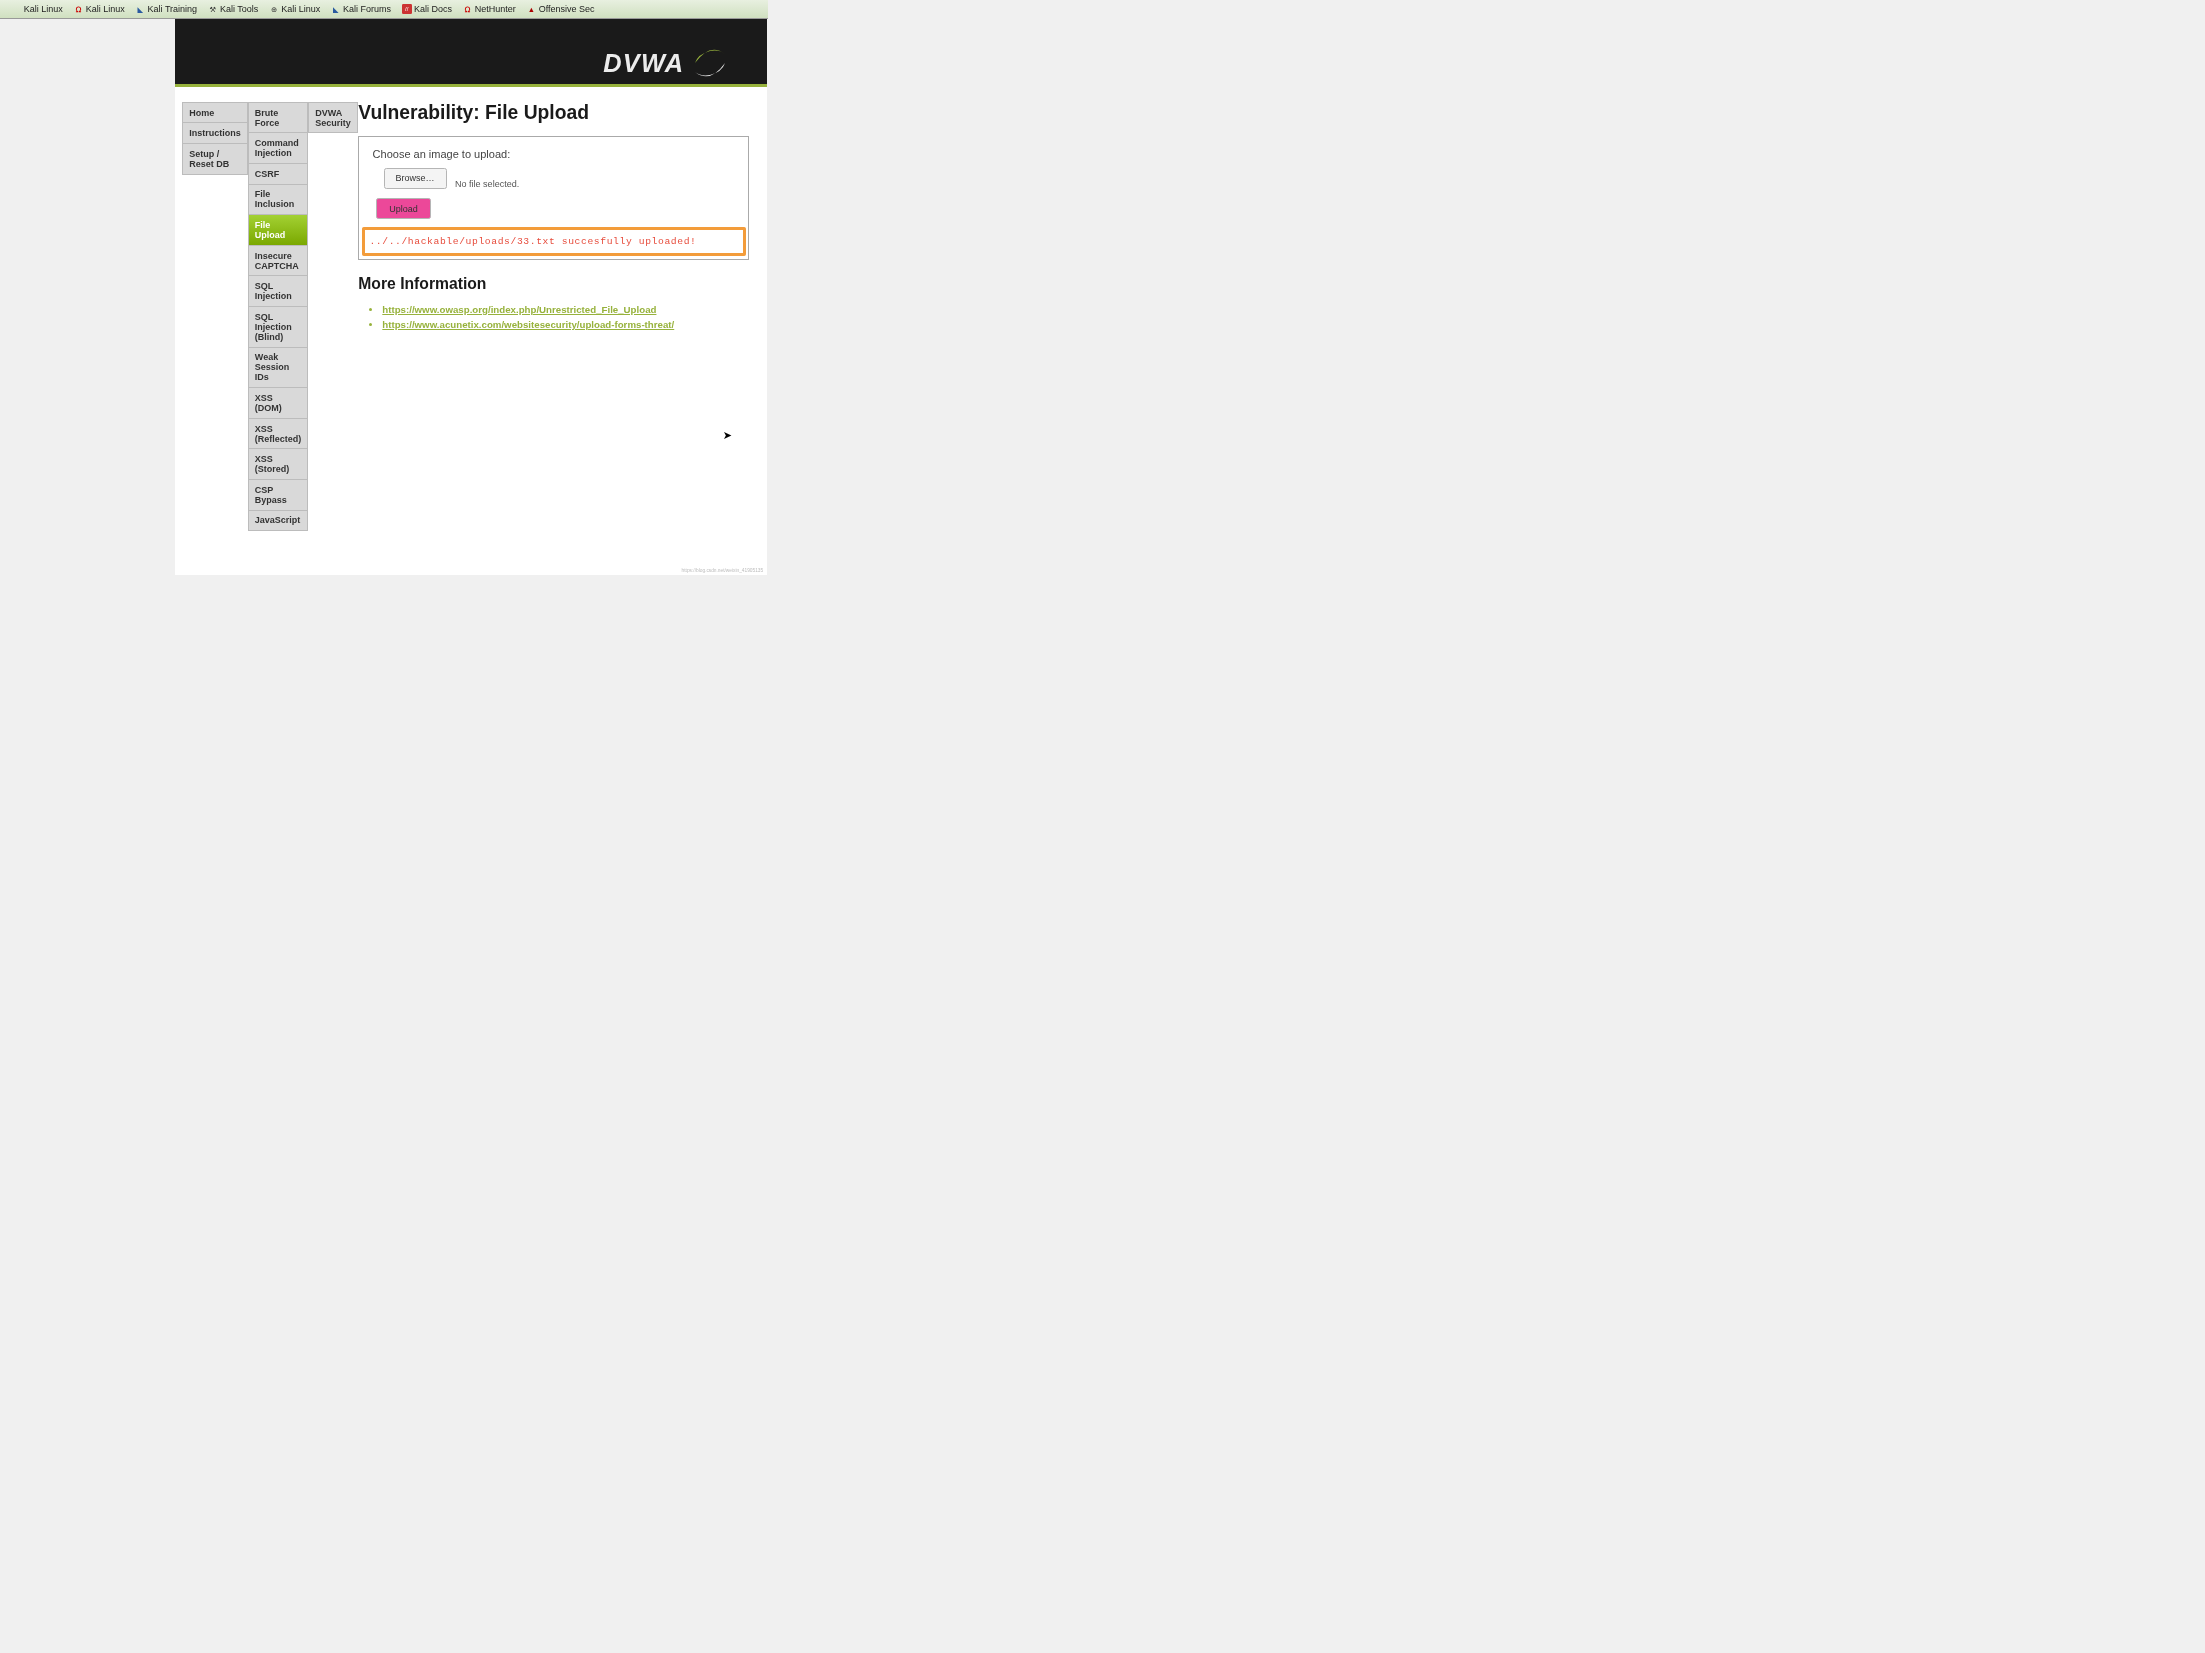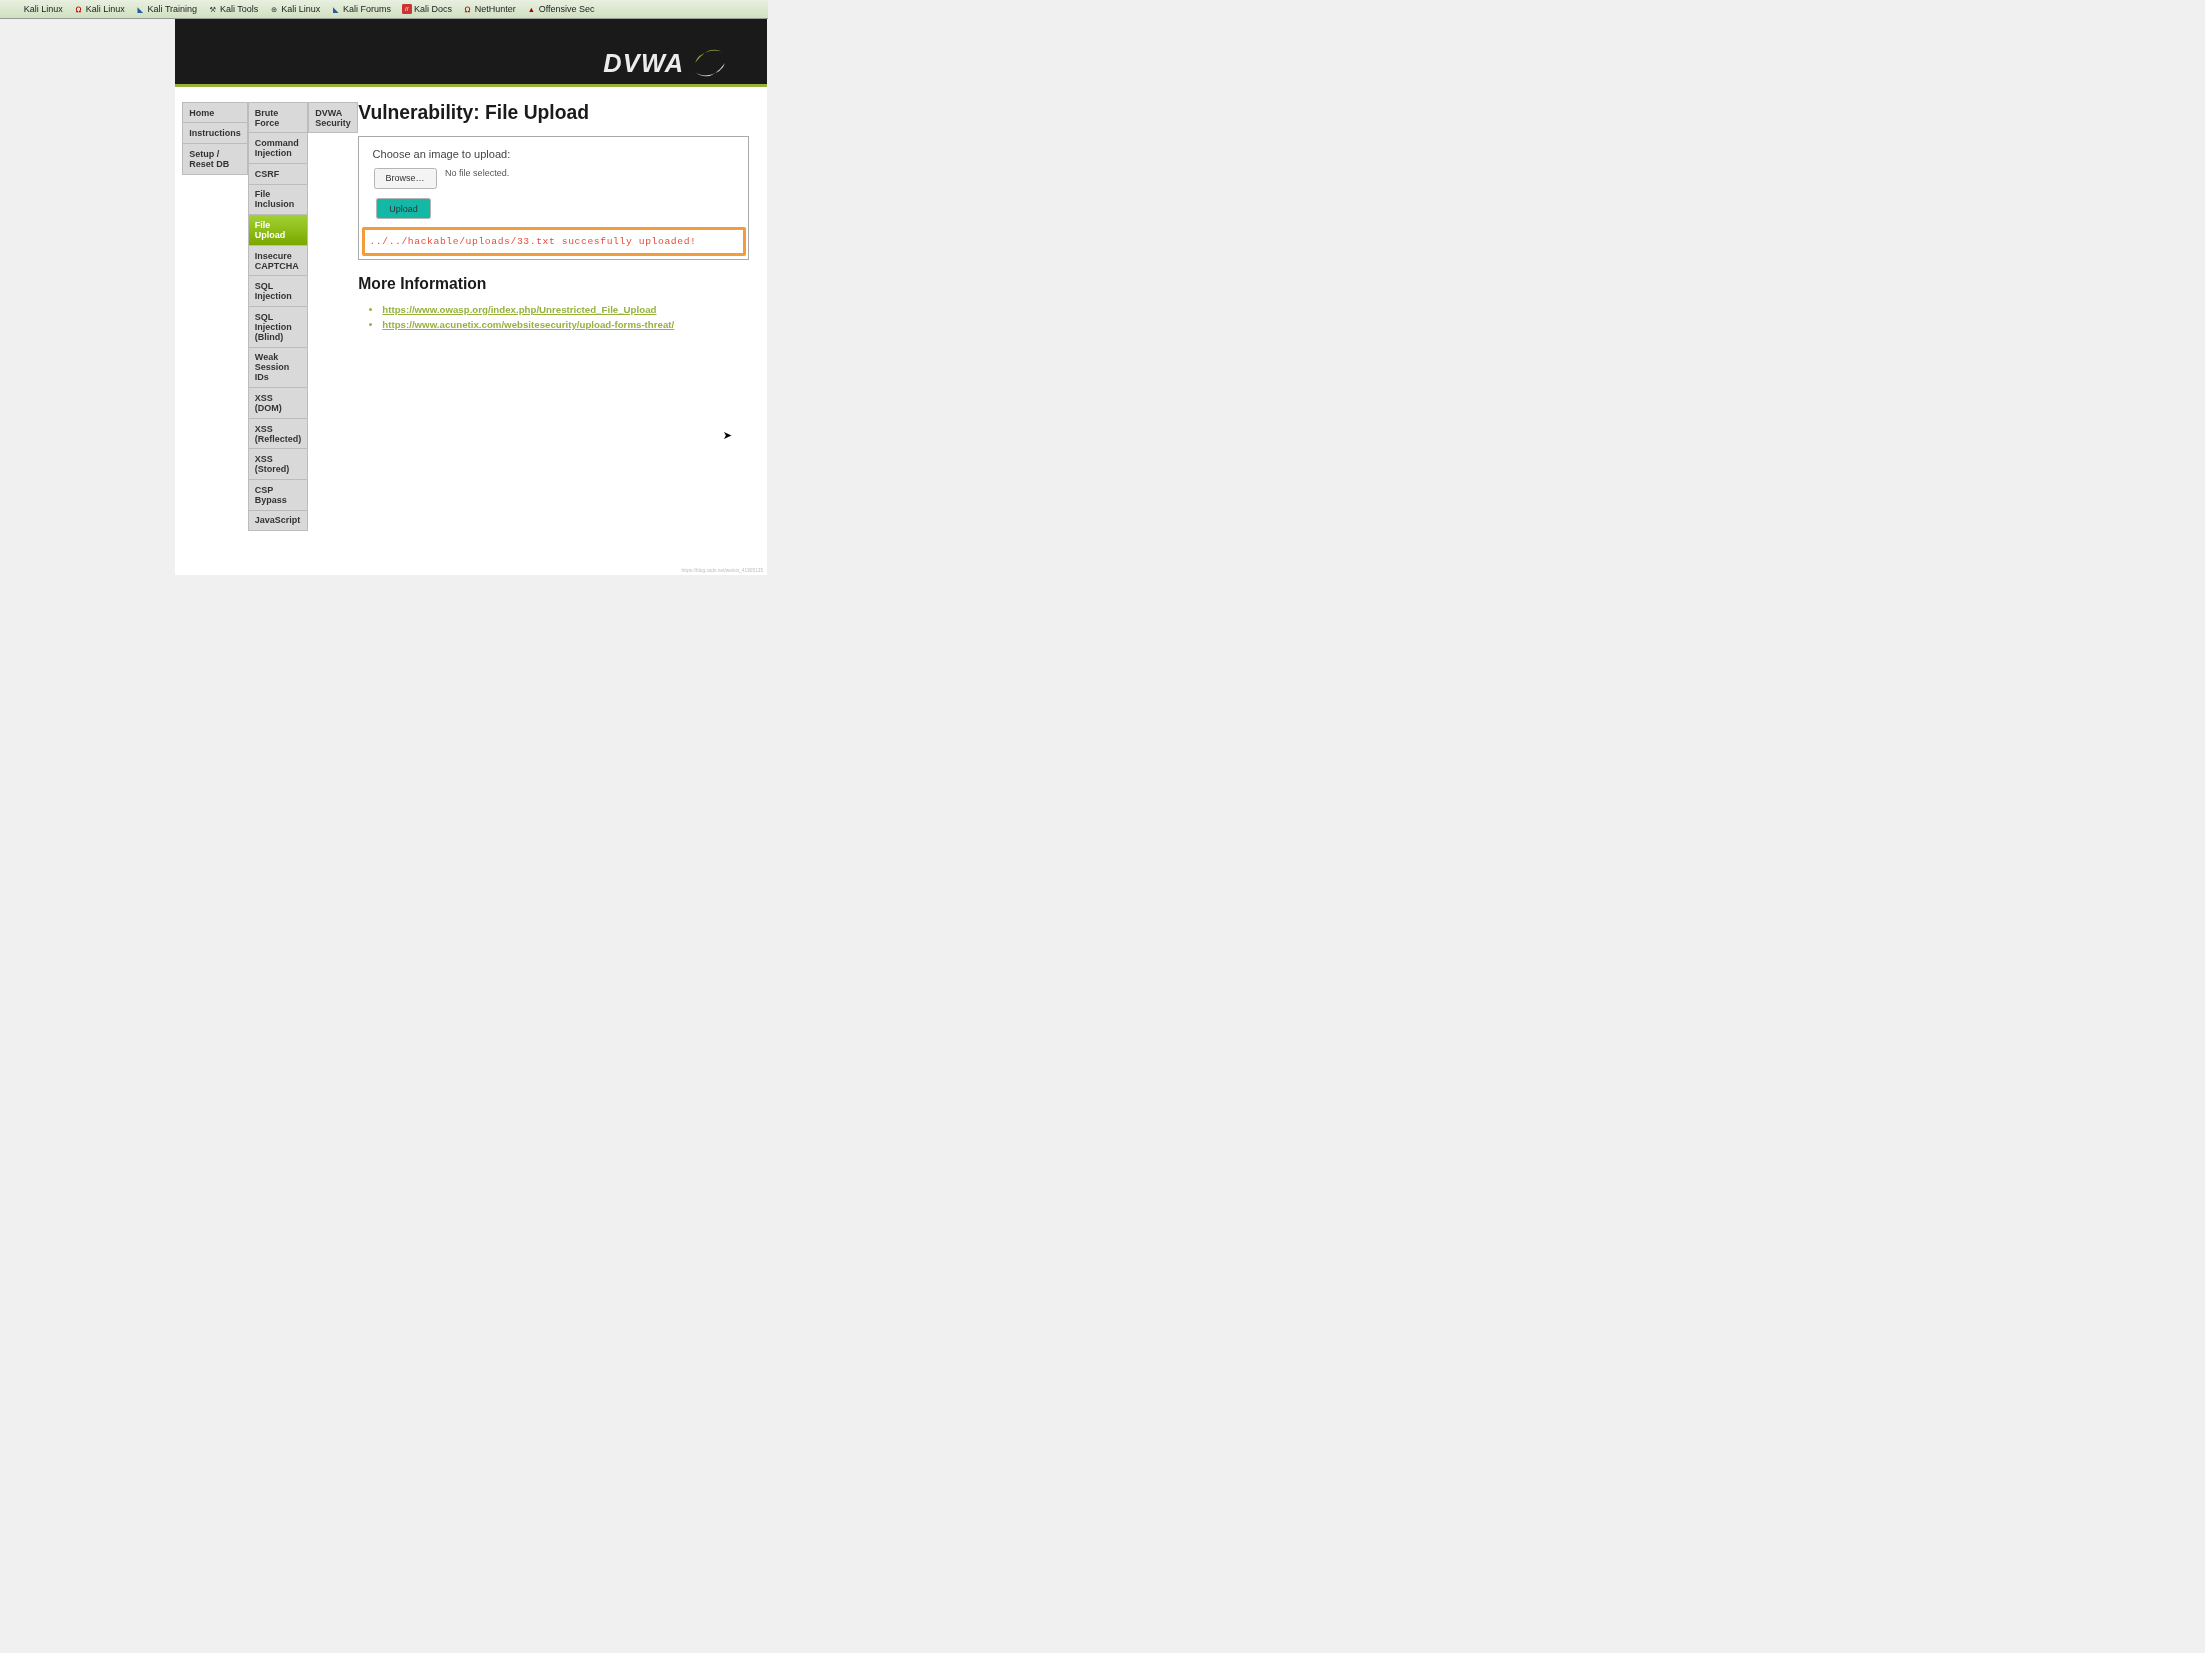--- a/index.html
+++ b/index.html
@@ -117,40 +117,40 @@
       border: 0.6px solid #aaa;
       padding: 11px 13.3px 9.7px;
     }
     .form-label {
       font-size: 11px;
       color: #444;
       margin-bottom: 8.5px;
     }
     .file-row {
       display: flex;
-      align-items: flex-start;
+      align-items: flex-end;
       gap: 8.5px;
-      margin-left: 1px;
+      margin-left: 11px;
       margin-bottom: 9.7px;
     }
     .browse-btn {
       background: #f4f4f4;
       border: 0.6px solid #b5b5b5;
       border-radius: 2.4px;
       padding: 4.2px 11px;
       font-size: 9px;
       color: #333;
       cursor: pointer;
     }
     .no-file {
       color: #555;
       font-size: 9px;
     }
     .upload-btn {
-      background: #14b8a6;
+      background: #ec4899;
       border: 0.6px solid #b5b5b5;
       border-radius: 2.4px;
       padding: 4.2px 12px;
       font-size: 9px;
       color: #333;
       cursor: pointer;
       margin-left: 3.6px;
       margin-bottom: 8.5px;
     }
     .result-highlight {

